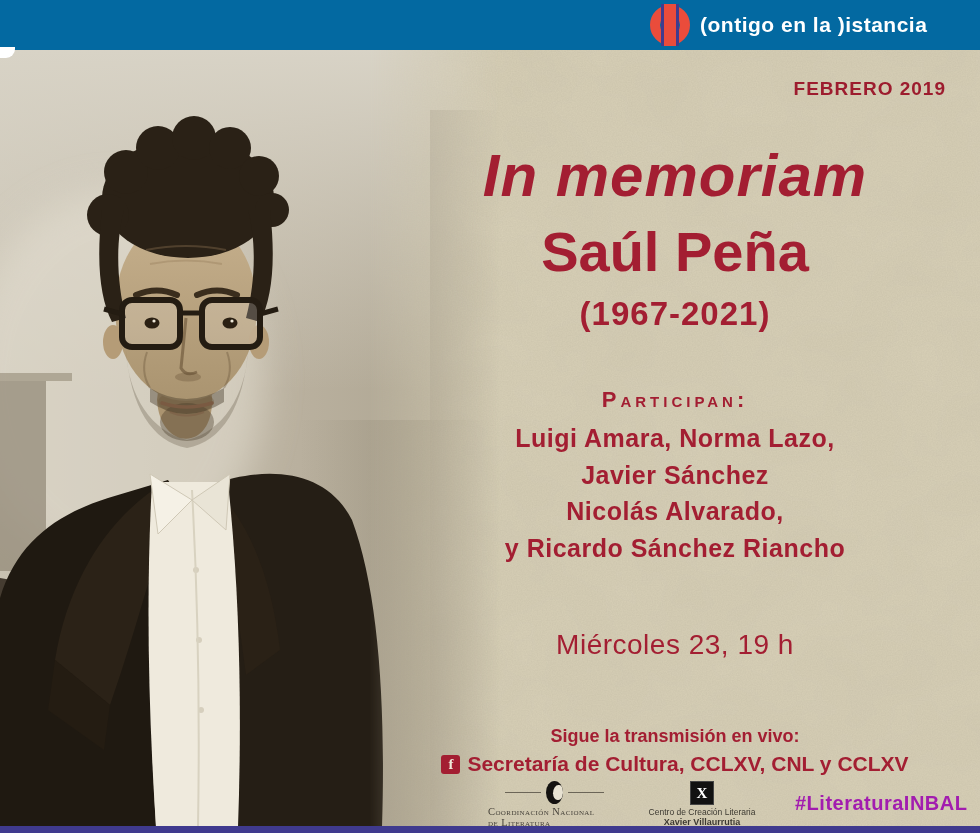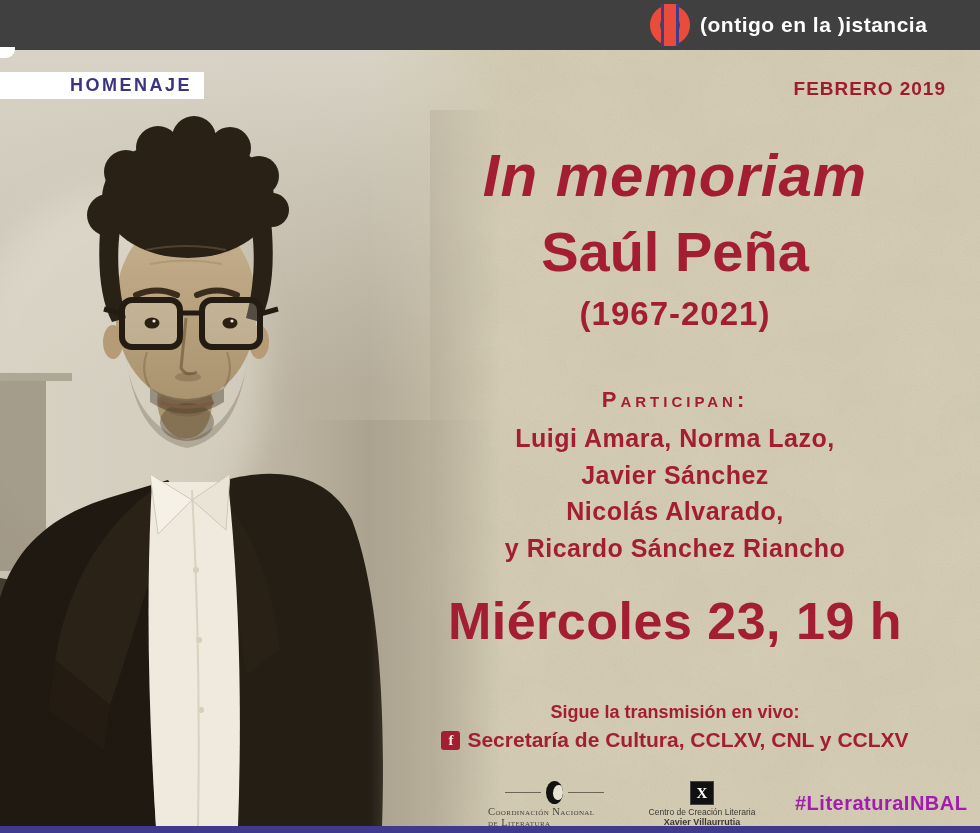--- a/index.html
+++ b/index.html
@@ -9,21 +9,21 @@
     position:relative; width:980px; height:833px; overflow:hidden;
     background:#d9d1b8;
   }
   .paper, .photo-svg { position:absolute; display:block; }
   .paper { left:0; top:0; z-index:0; }
   .photo-svg { left:0; top:50px; z-index:1; }
 
   
   .top-bar {
     position:absolute; left:0; top:0; width:980px; height:50px;
-    background:#404040; z-index:5;
+    background:#0369a1; z-index:5;
   }
   .brand { position:absolute; left:650px; top:5px; height:40px; display:flex; align-items:center; gap:10px; }
   .brand-mark { position:relative; width:40px; height:40px; flex:0 0 auto; }
   .brand-mark .ring {
     position:absolute; left:0; top:0; width:40px; height:40px;
     border:10px solid #ea4c3b; border-radius:50%;
   }
   .brand-mark .bar {
     position:absolute; left:11px; top:-1px; width:18px; height:42px;
     background:#ea4c3b; border-left:3px solid #413b8e; border-right:3px solid #413b8e;
@@ -57,21 +57,21 @@
     text-align:center; color:#a31e32;
   }
   .title-em   { font-size:60px; line-height:60px; font-weight:700; font-style:italic; letter-spacing:1px; }
   .title-name { font-size:56px; line-height:60px; font-weight:800; margin-top:16px; }
   .title-years{ font-size:33px; line-height:36px; font-weight:700; margin-top:14px; letter-spacing:1px; }
   .participan {
     font-size:22px; line-height:24px; font-weight:600; margin-top:56px;
     font-variant:small-caps; letter-spacing:4px;
   }
   .names { font-size:25px; line-height:36.5px; font-weight:700; margin-top:8px; letter-spacing:0.5px; }
-  .datetime { font-size:52px; line-height:46px; font-weight:700; margin-top:32px; letter-spacing:0.5px; }
+  .datetime { font-size:28px; line-height:46px; font-weight:400; margin-top:56px; letter-spacing:0.5px; }
   .stream { margin-top:56px; }
   .stream-label { font-size:18px; line-height:24px; font-weight:700; }
   .stream-channels {
     font-size:21px; line-height:26px; font-weight:700; margin-top:3px;
     display:flex; align-items:center; justify-content:center; gap:7px;
   }
   .fb-icon {
     display:inline-flex; align-items:center; justify-content:center;
     width:19px; height:19px; border-radius:3px; background:#a31e32;
     color:#efe9da; font-size:15px; font-weight:700; font-family:"Liberation Serif", serif;
@@ -247,23 +247,20 @@
     <div class="brand">
       <span class="brand-mark">
         <span class="ring"></span>
           <span class="bar"></span>
       </span>
       <span class="brand-text"><span class="paren">(</span><span>ontigo en la </span><span class="paren">)</span><span>istancia</span></span>
     </div>
   </div>
 
   <div class="corner-tab"></div>
-  <div class="homenaje-band">
-    <span>HOMENAJE</span>
-  </div>
   <div class="febrero">FEBRERO 2019</div>
 
   <div class="content">
     <div class="title-em">In memoriam</div>
     <div class="title-name">Saúl Peña</div>
     <div class="title-years">(1967-2021)</div>
     <div class="participan">Participan:</div>
     <div class="names">
       <div>Luigi Amara, Norma Lazo,</div>
       <div>Javier Sánchez</div>

